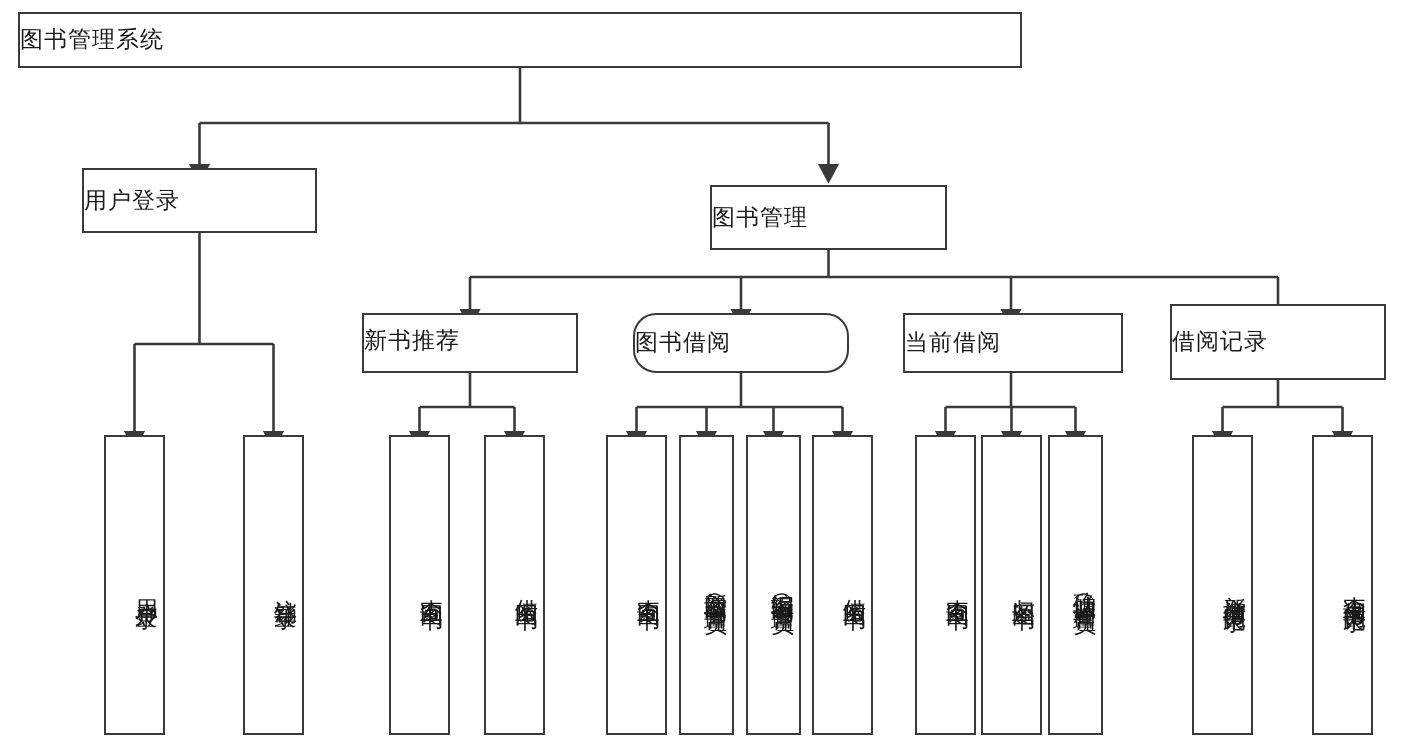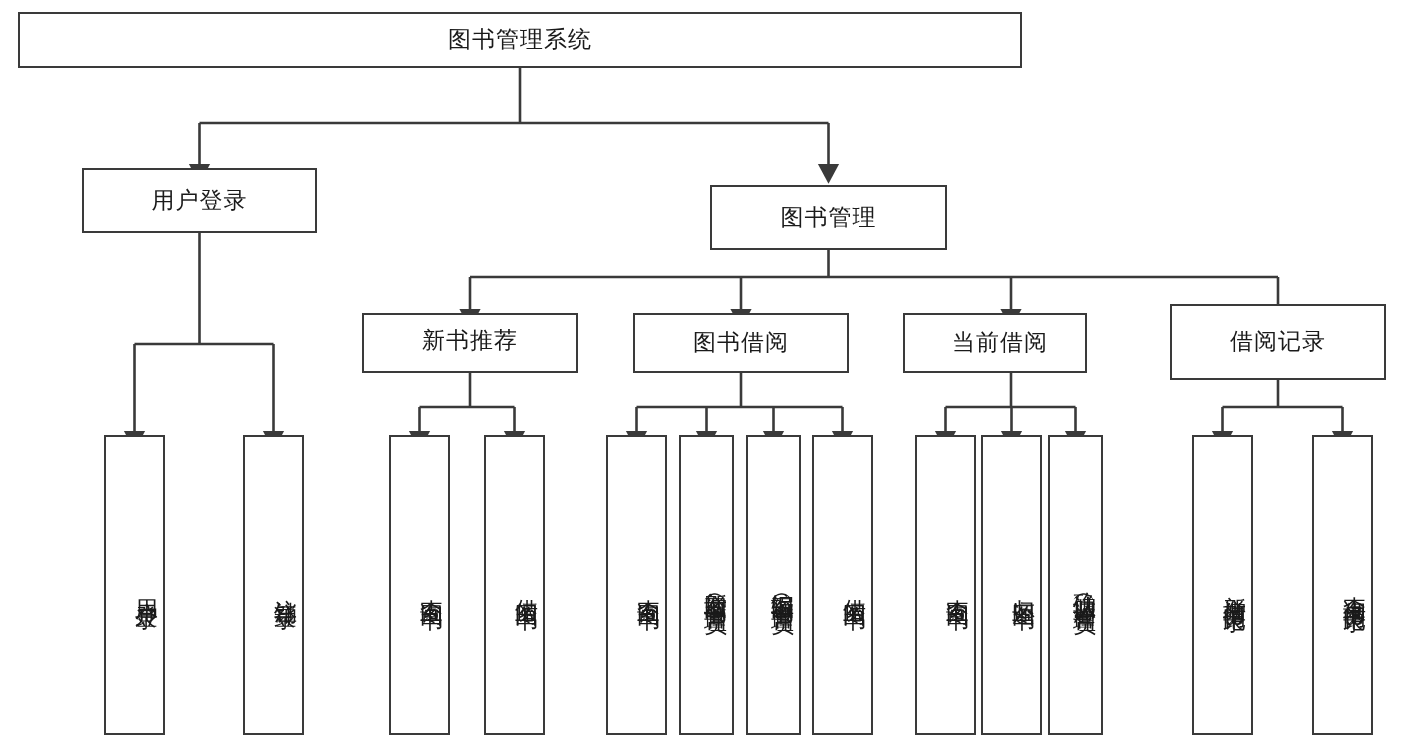--- a/index.html
+++ b/index.html
@@ -23,21 +23,21 @@
     height: 747px;
     pointer-events: none;
   }
   .node {
     position: absolute;
     box-sizing: border-box;
     border: 2.5px solid #3a3a3a;
     background: #ffffff;
     display: flex;
     align-items: center;
-    justify-content: center;
+    justify-content: flex-start;
     color: #1a1a1a;
   }
   .node.horizontal {
     font-size: 23px;
     line-height: 1.1;
     letter-spacing: 1px;
   }
   .node.vertical {
     writing-mode: vertical-rl;
     text-orientation: upright;
@@ -119,24 +119,24 @@
       </div>
       <div class="node horizontal" style="left: 82px; top: 168px; width: 235px; height: 65px;">
         <span class="nlabel">用户登录</span>
       </div>
       <div class="node horizontal" style="left: 710px; top: 168px; width: 237px; height: 65px; margin-top: 17px;">
         <span class="nlabel">图书管理</span>
       </div>
       <div class="node horizontal" style="left: 362px; top: 313px; width: 216px; height: 60px; font-family: Liberation Mono, monospace;">
         <span class="nlabel">新书推荐</span>
       </div>
-      <div class="node horizontal" style="left: 633px; top: 313px; width: 216px; height: 60px;">
+      <div class="node horizontal" style="left: 633px; top: 313px; width: 216px; height: 60px; border-radius: 23px;">
         <span class="nlabel">图书借阅</span>
       </div>
-      <div class="node horizontal" style="left: 903px; top: 313px; width: 184px; height: 60px; padding-left: 10px;">
+      <div class="node horizontal" style="left: 903px; top: 313px; width: 220px; height: 60px;">
         <span class="nlabel">当前借阅</span>
       </div>
       <div class="node horizontal" style="left: 1170px; top: 304px; width: 216px; height: 76px;">
         <span class="nlabel">借阅记录</span>
       </div>
       <div class="node vertical" style="left: 104px; top: 435px; width: 61px; height: 300px;">
         <span class="nlabel">用户登录</span>
       </div>
       <div class="node vertical" style="left: 243px; top: 435px; width: 61px; height: 300px;">
         <span class="nlabel">注销登录</span>

